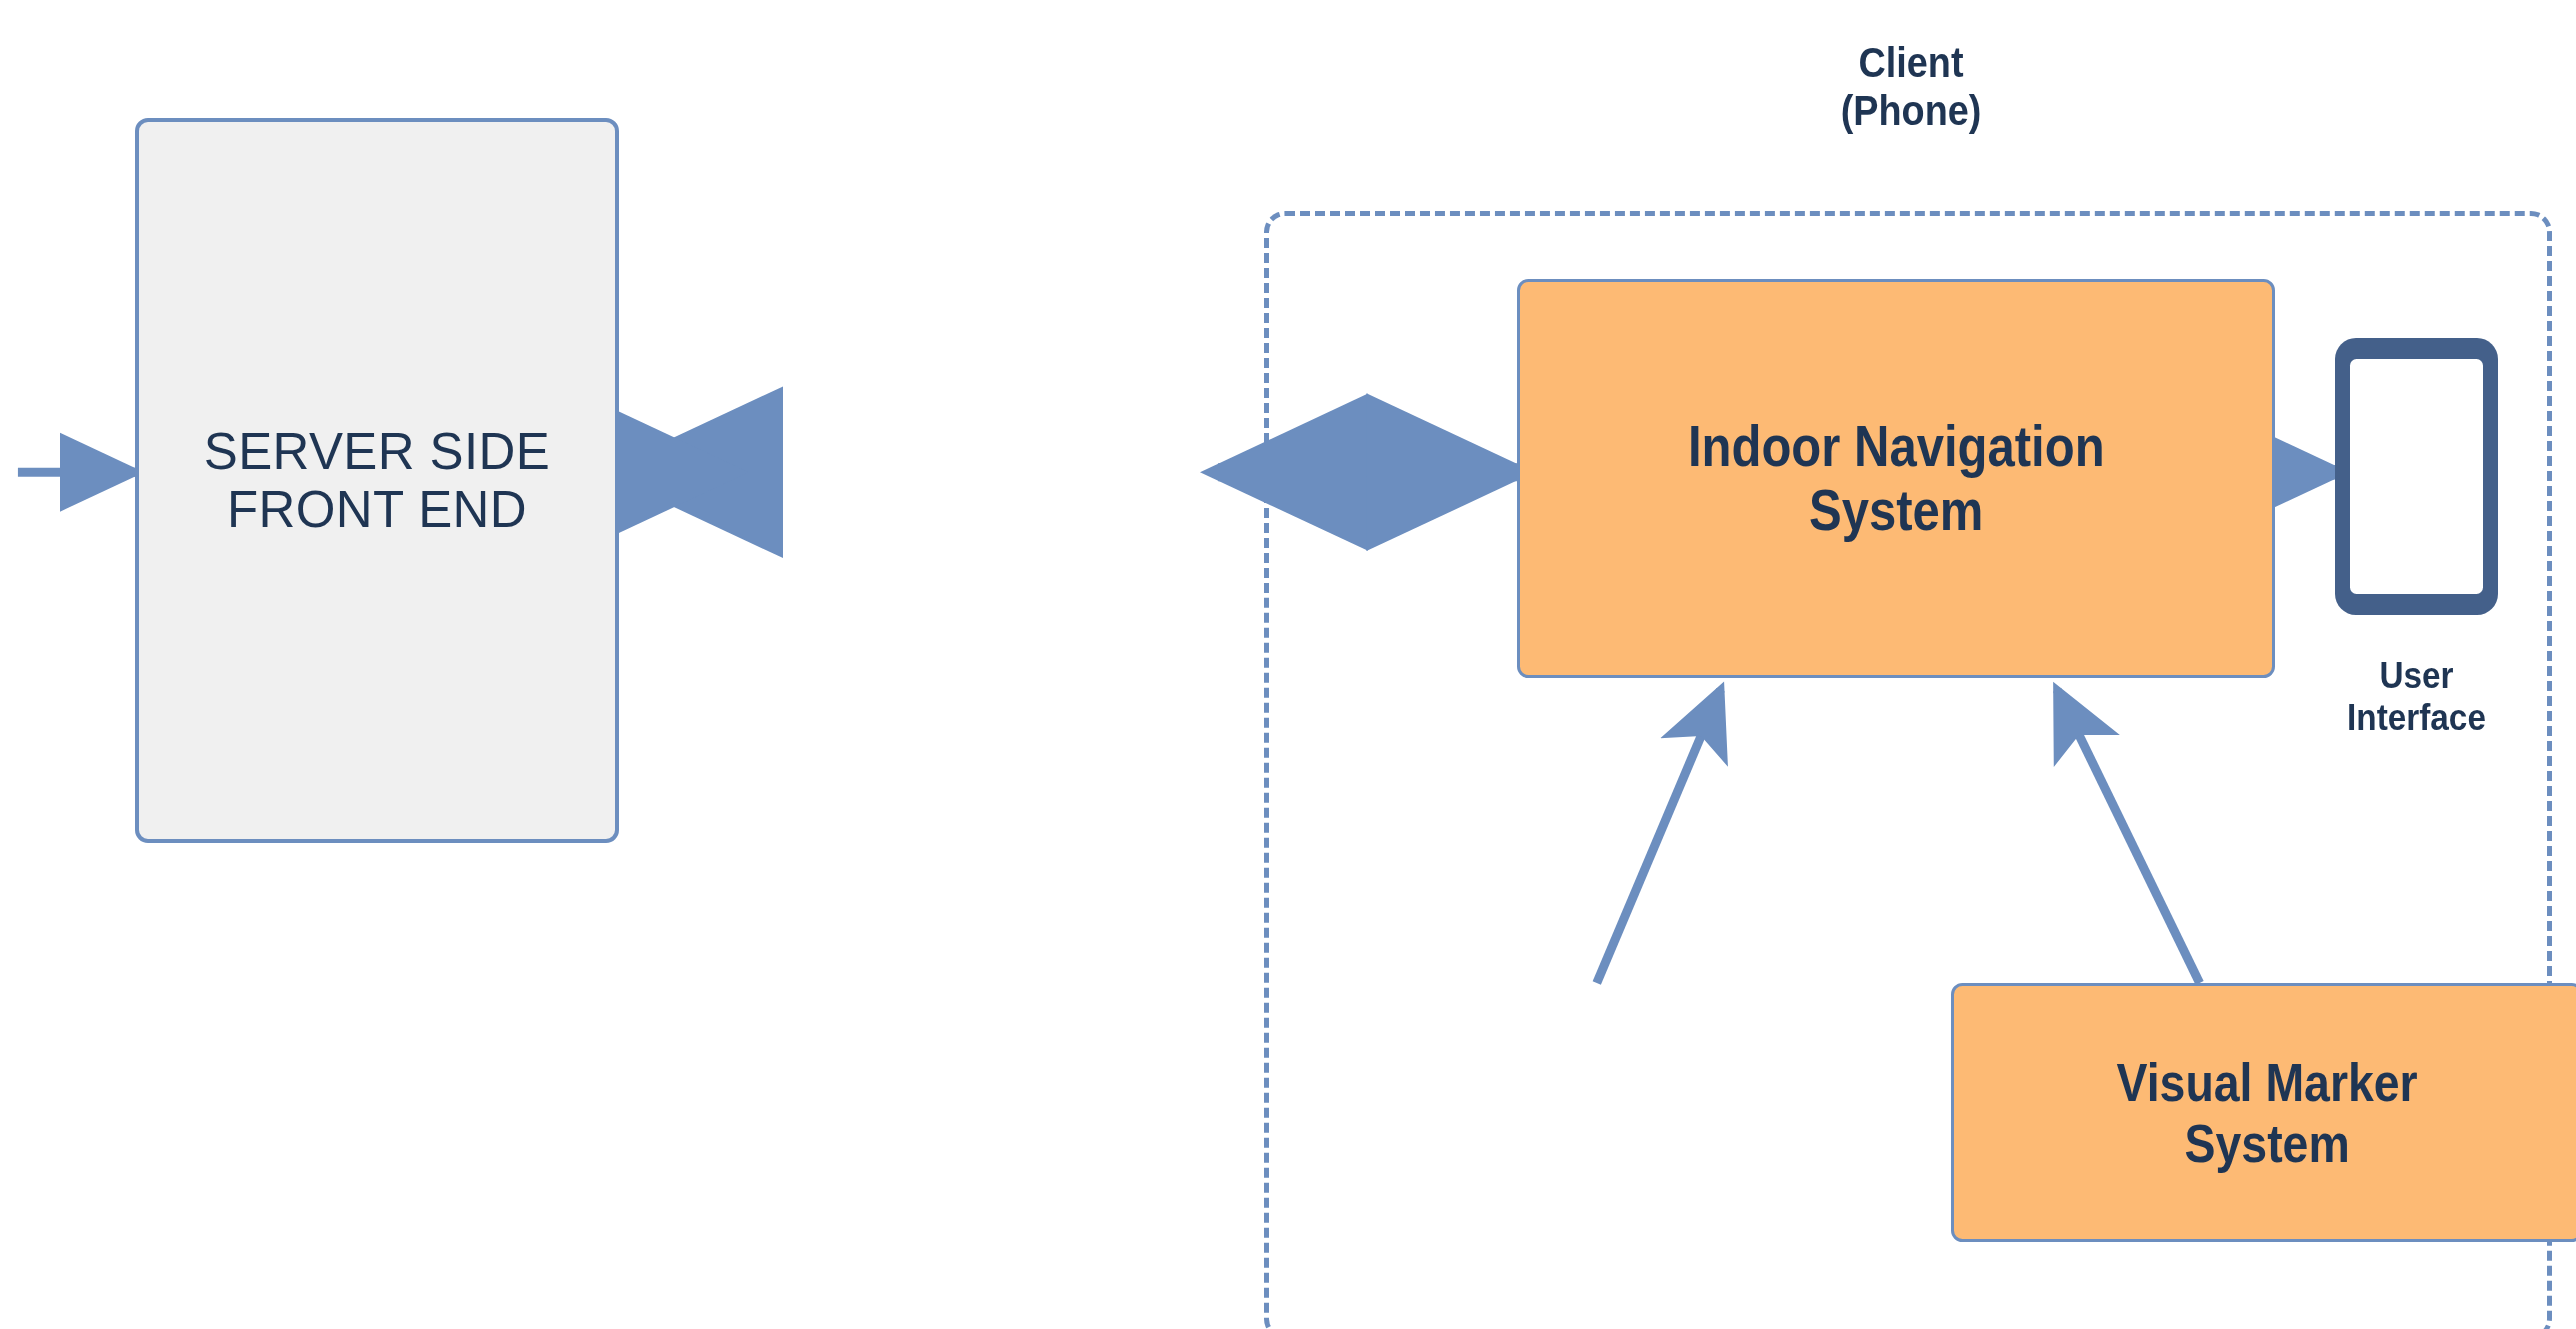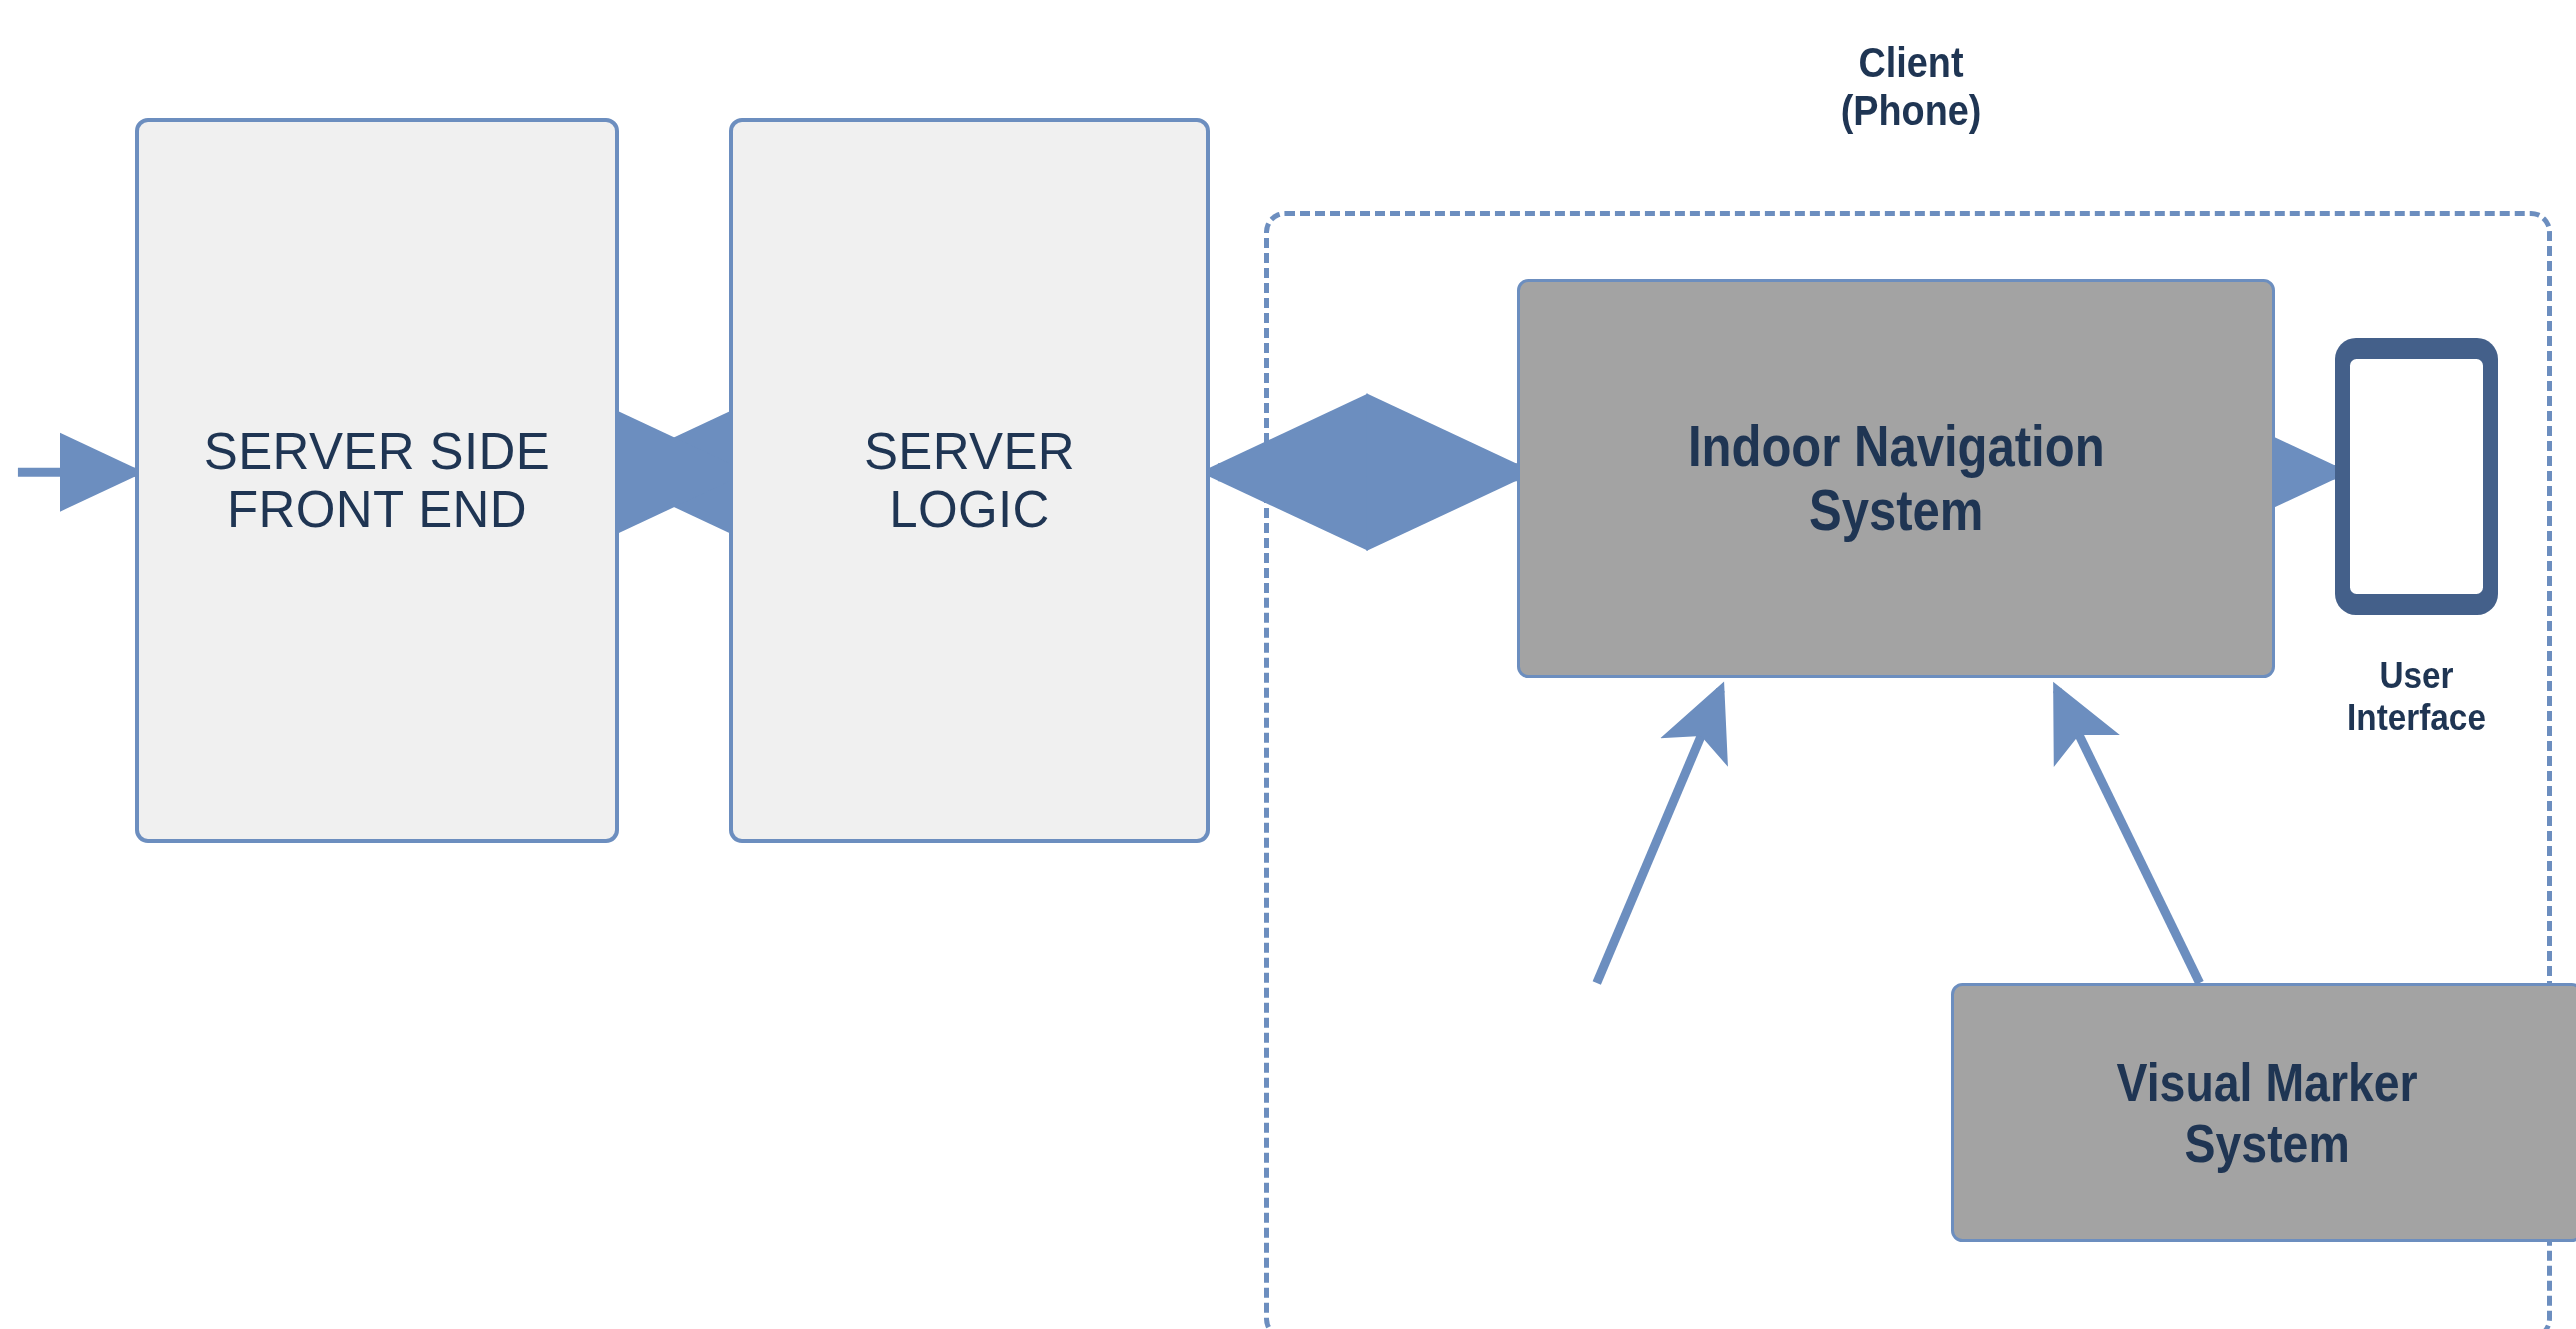--- a/index.html
+++ b/index.html
@@ -49,21 +49,21 @@
     border-radius: 13px;
   }
   .server-box .label {
     font-family: "Liberation Sans", sans-serif;
     font-weight: 400;
     font-size: 51px;
     letter-spacing: 0.4px;
   }
 
   .client-box {
-    background: #a3a3a3;
+    background: #fdba74;
     border: 3.3px solid #6C8EBF;
     border-radius: 11.4px;
   }
   .client-box .label {
     font-family: "Liberation Sans", sans-serif;
     font-weight: 700;
     font-size: 57px;
     transform: scaleX(0.86);
   }
   .client-box.small .label {
@@ -154,24 +154,20 @@
   <div class="boundary" style="left:1264px; top:183px; width:1288px; height:1129px;"></div>
 
   <div class="caption" id="client-title" style="left:1752px; top:11.4px; width:318px;">Client
 (Phone)</div>
 
   <div class="node server-box" style="left:135px; top:90px; width:484px; height:725px;">
     <span class="label">SERVER SIDE
 FRONT END</span>
   </div>
 
-  <div class="node server-box" style="left:729px; top:90px; width:481px; height:725px;">
-    <span class="label">SERVER
-LOGIC</span>
-  </div>
 
   <div class="node client-box" style="left:1517px; top:251px; width:758px; height:399px;">
     <span class="label">Indoor Navigation
 System</span>
   </div>
 
 
   <div class="node client-box small" style="left:1951px; top:955px; width:632px; height:259px;">
     <span class="label">Visual Marker
 System</span>

